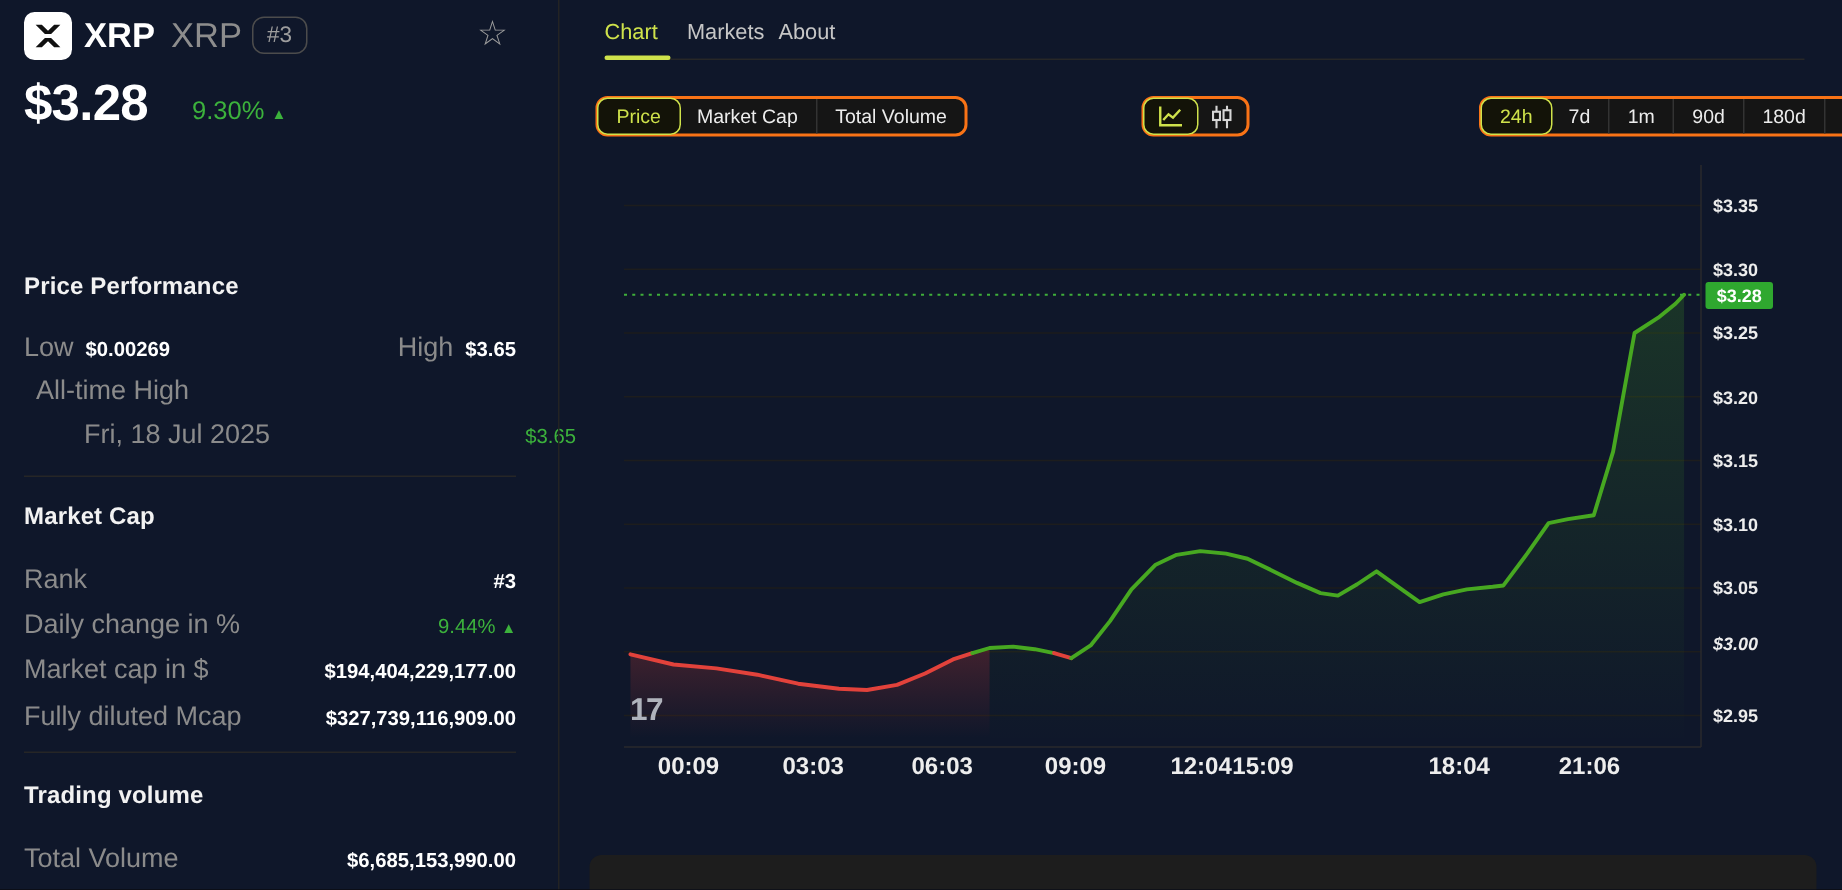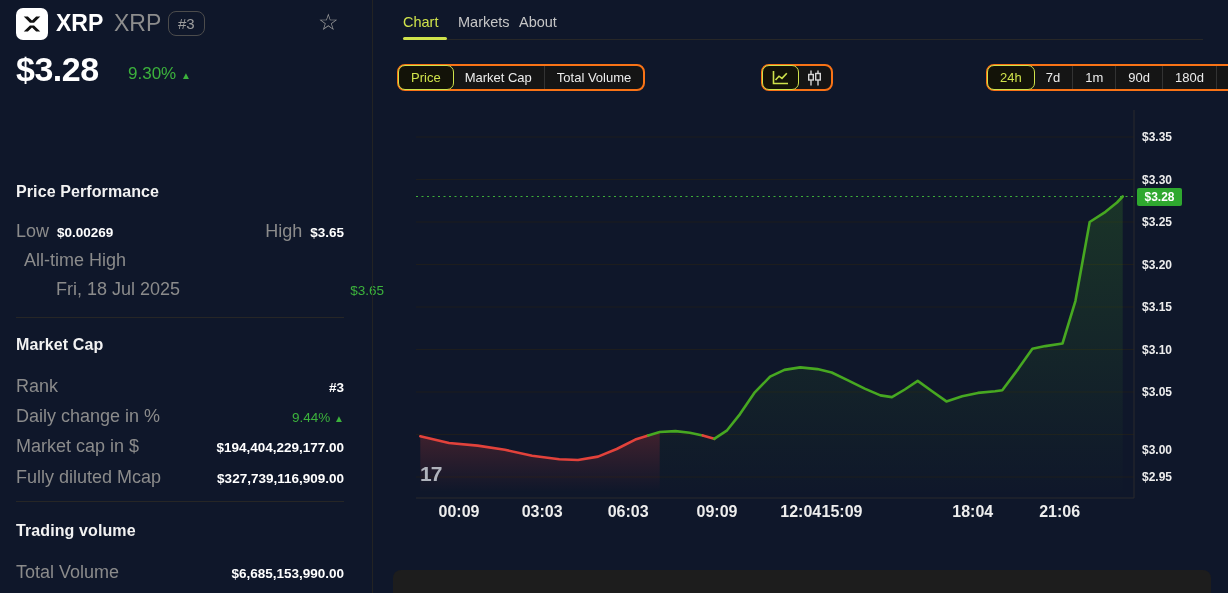--- a/index.html
+++ b/index.html
@@ -207,21 +207,21 @@
     </svg>
   <div class="abs" id="plot-hit"></div>
   <div id="y-ticks">
       <div class="ytick" style="top: 129px;">$3.35</div>
       <div class="ytick" style="top: 171.5px;">$3.30</div>
       <div class="ytick" style="top: 214px;">$3.25</div>
       <div class="ytick" style="top: 256.5px;">$3.20</div>
       <div class="ytick" style="top: 299px;">$3.15</div>
       <div class="ytick" style="top: 341.5px;">$3.10</div>
       <div class="ytick" style="top: 384px;">$3.05</div>
-      <div class="ytick" style="top: 442px;">$3.00</div>
+      <div class="ytick" style="top: 421px; font-style: italic;">$3.00</div>
       <div class="ytick" style="top: 469px;">$2.95</div>
     </div>
   <div id="x-ticks">
       <div class="xtick" style="left: 459px;">00:09</div>
       <div class="xtick" style="left: 542.143px;">03:03</div>
       <div class="xtick" style="left: 628.153px;">06:03</div>
       <div class="xtick" style="left: 717.03px;">09:09</div>
       <div class="xtick" style="left: 800.746px;">12:04</div>
       <div class="xtick" style="left: 842px;">15:09</div>
       <div class="xtick" style="left: 972.766px;">18:04</div>

